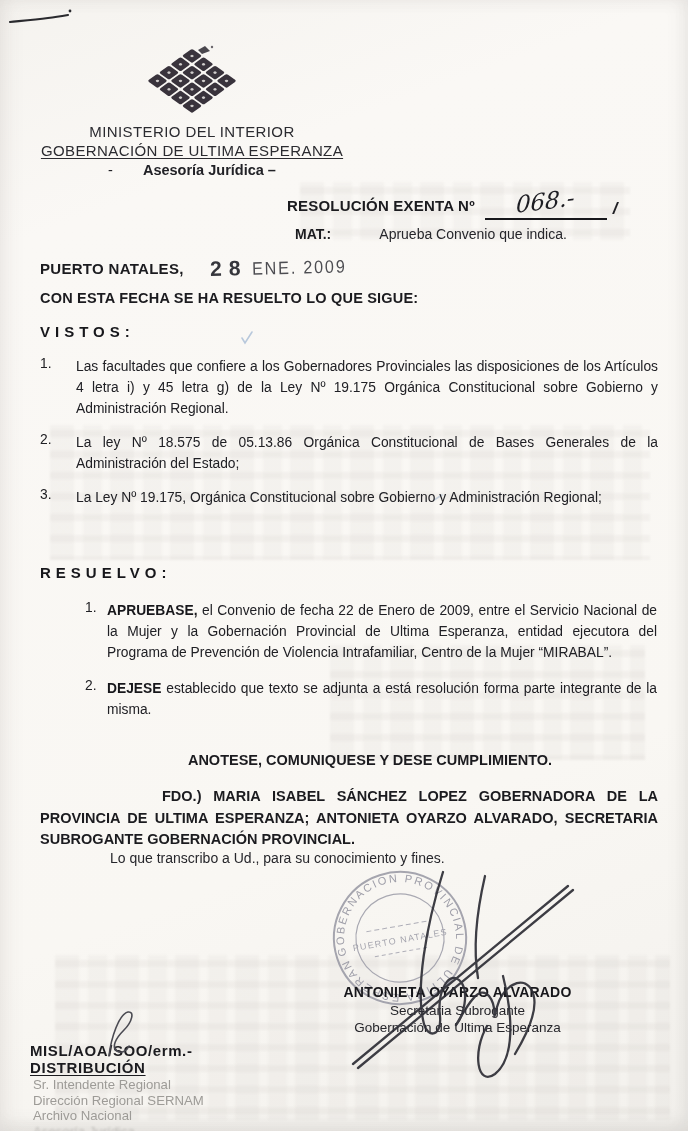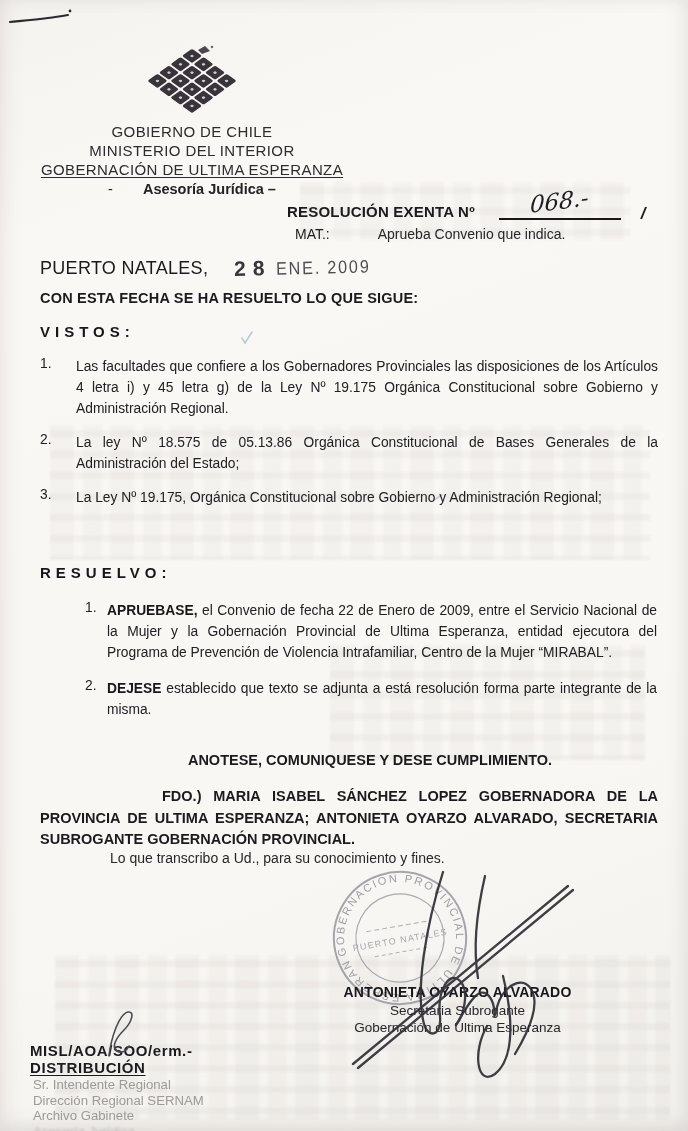--- a/index.html
+++ b/index.html
@@ -28,35 +28,35 @@
   }
 
   
   .header { left:16px; top:44px; width:352px; text-align:center; }
   .org-line { font-size:15px; line-height:19px; letter-spacing:.4px; color:#2b2b30; }
   .org-line.u { text-decoration:underline; text-underline-offset:2px; }
   .dept-line { margin-top:2px; font-size:14.5px; font-weight:bold; color:#222227; }
   .dept-line .dash-l { margin-right:30px; font-weight:normal; }
 
   
-  .res-line { left:287px; top:190px; display:flex; align-items:flex-end;gap:14px; }
+  .res-line { left:287px; top:190px; display:flex; align-items:center; }
   .res-label { font-weight:bold; font-size:15px; letter-spacing:.2px; color:#1b1b1f; }
   .res-underline { width:122px; margin-left:10px; border-bottom:2px solid #17171b; text-align:center; height:30px; position:relative; }
   .res-number {
     font-family:"DejaVu Serif", serif; font-style:italic; font-size:23px; color:#1d1d23;
     display:inline-block; transform:rotate(-7deg) skewX(-10deg); position:relative; top:-2px;
   }
   .res-slash { font-weight:bold; font-size:17px; font-style:italic; margin-left:6px; position:relative; top:4px; }
   .mat-line { left:295px; top:226px; display:flex; font-size:14px; }
-  .mat-label { font-weight:normal; color:#1b1b1f;text-align:center; }
+  .mat-label { font-weight:bold; color:#1b1b1f;text-align:center; }
   .mat-value { margin-left:48px; color:#26262b; }
 
   
   .dateline { left:40px; top:255px; display:flex; align-items:baseline; }
-  .city { font-weight:normal; font-size:18px; letter-spacing:.3px; color:#1b1b1f; }
+  .city { font-weight:bold; font-size:15px; letter-spacing:.3px; color:#1b1b1f; }
   .datestamp { margin-left:26px; transform:rotate(-1.5deg); color:#36363c; white-space:nowrap; }
   .stamp-day { font-weight:bold; font-size:21px; letter-spacing:7px; }
   .stamp-my { font-size:18px; letter-spacing:2px; display:inline-block; transform:scaleX(.9); transform-origin:left; opacity:.88; }
 
   .intro { left:40px; top:290px; font-weight:bold; font-size:14.5px; letter-spacing:.2px; color:#1b1b1f; }
 
   .sec-heading { font-weight:bold; font-size:15px; letter-spacing:5px; color:#17171b;text-align:right; }
   .vistos-h { left:40px; top:323px; }
   .resuelvo-h { left:40px; top:564px; }
 
@@ -148,21 +148,20 @@
             <circle cx="22.3" cy="6.8" r="1.6"></circle>
           <circle cx="-24.2" cy="22.3" r="1.6"></circle>
             <circle cx="-8.7" cy="22.3" r="1.6"></circle>
             <circle cx="6.8" cy="22.3" r="1.6"></circle>
             <circle cx="22.3" cy="22.3" r="1.6"></circle>
         </g>
       </g>
       <path d="M66,6 l7,-4 5,5 -8,3 z" fill="#2c2830" opacity=".85"></path>
       <circle cx="80" cy="3" r="1.2" fill="#2c2830" opacity=".7"></circle>
     </svg>
-    <div class="org-line">GOBIERNO DE CHILE</div>
     <div class="org-line">MINISTERIO DEL INTERIOR</div>
     <div class="org-line u">GOBERNACIÓN DE ULTIMA ESPERANZA</div>
     <div class="dept-line">
       <span class="dash-l">-</span><span>Asesoría Jurídica –</span>
     </div>
   </div>
 
   <div class="abs z res-line">
     <span class="res-label">RESOLUCIÓN EXENTA Nº</span>
     <span class="res-underline">
@@ -259,17 +258,17 @@
   </div>
 
   <svg class="abs footer-squiggle" width="50" height="55" viewBox="0 0 50 55">
     <path d="M14,50 C16,32 24,8 33,6 C40,5 37,16 29,24 C21,32 16,41 22,45 C26,48 32,45 34,40" fill="none" stroke="#4a4a52" stroke-width="1.6" stroke-linecap="round"></path>
   </svg>
   <div class="abs z initials">MISL/AOA/SOO/erm.-</div>
   <div class="abs z dist-heading">DISTRIBUCIÓN</div>
   <div class="abs z dist-list">
     <div class="dist-item">Sr. Intendente Regional</div>
     <div class="dist-item">Dirección Regional SERNAM</div>
-    <div class="dist-item">Archivo Gabinete</div>
+    <div class="dist-item">Archivo Nacional</div>
     <div class="dist-item cut">Asesoría Jurídica</div>
   </div>
 
 </div>
 
 </body></html>

